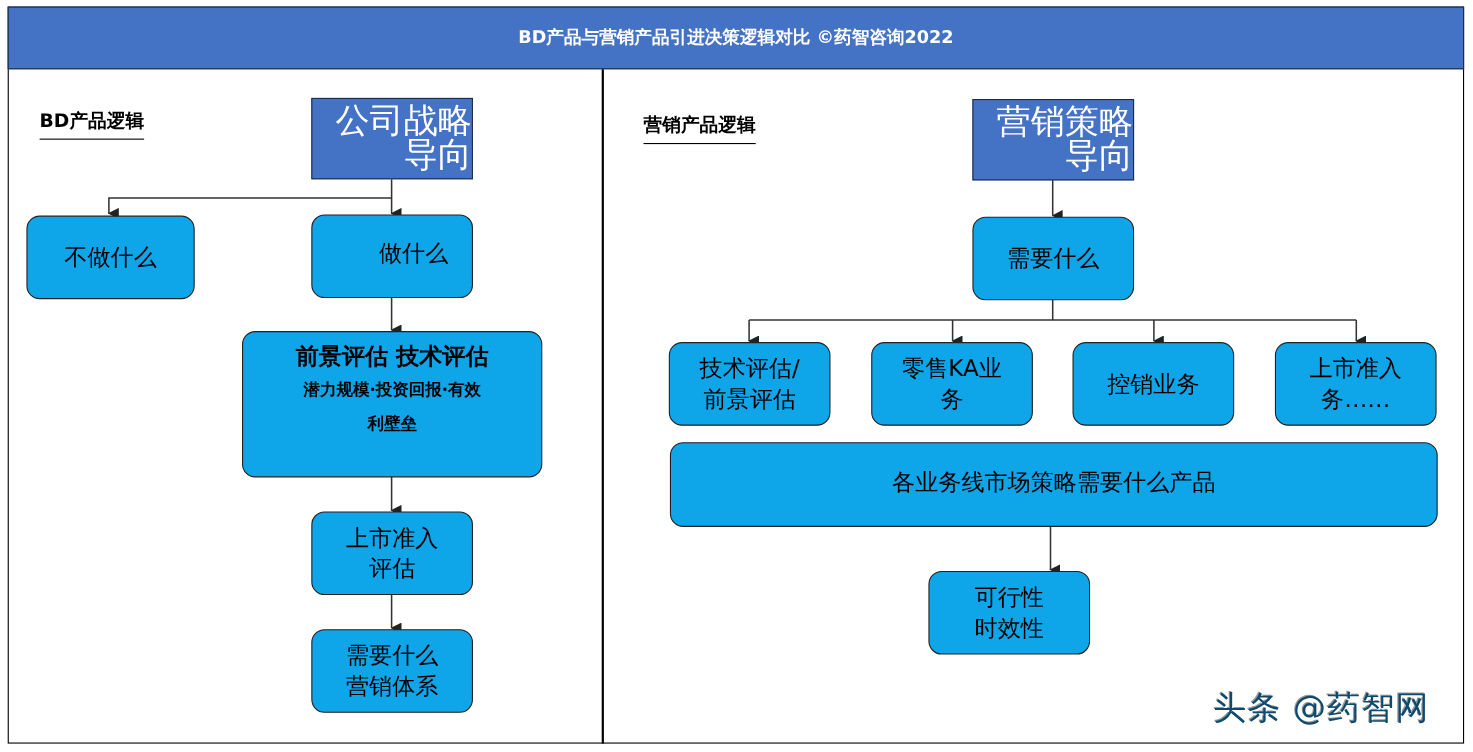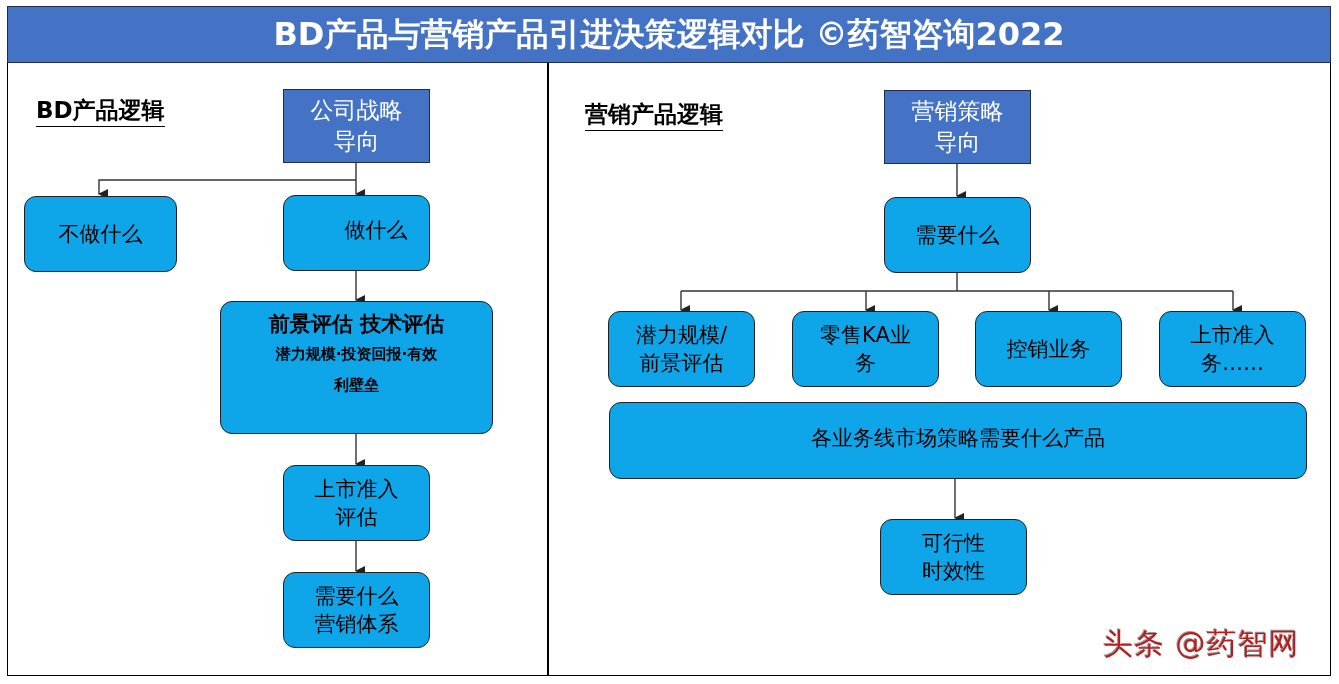--- a/index.html
+++ b/index.html
@@ -3,33 +3,33 @@
 <meta charset="utf-8">
 <style>
   html, body { margin:0; padding:0; background:#ffffff; }
   body { width:1339px; height:684px; position:relative; overflow:hidden;
          font-family:"DejaVu Sans","Liberation Sans",sans-serif; color:#000; }
   .frame { position:absolute; left:7px; top:6px; width:1324px; height:670px;
            border:1.5px solid #000; box-sizing:border-box; }
   .header { position:absolute; left:7px; top:6px; width:1324px; height:57px;
             background:#4472c4; border:1.5px solid #1f2d4d; box-sizing:border-box;
             display:flex; align-items:center; justify-content:center;
-            color:#fff; font-size:32px; font-weight:bold; }
+            color:#fff; font-size:16px; font-weight:bold; }
   .divider { position:absolute; left:547px; top:63px; width:1.5px; height:613px; background:#000; }
-  .section-title { position:absolute; font-size:23px; font-weight:bold;
+  .section-title { position:absolute; font-size:17px; font-weight:bold;
                    border-bottom:1.5px solid #000; padding-bottom:2px; line-height:28px; }
   .box { position:absolute; box-sizing:border-box; border:1.6px solid #222;
          border-radius:12px; background:#0ea5e9; display:flex; flex-direction:column;
          align-items:center; justify-content:center; text-align:center;
          font-size:21px; line-height:28px; }
-  .box.blue { background:#4472c4; color:#fff; border:1.5px solid #1f2d4d; border-radius:0; font-size:23px; line-height:31px; }
+  .box.blue { background:#4472c4; color:#fff; border:1.5px solid #1f2d4d; border-radius:0; font-size:31px; line-height:31px;align-items:flex-end; }
   .box .sub { font-size:15px; line-height:32px; font-weight:bold; padding:0 10px; }
   .box .main-bold { font-weight:bold; font-size:21px; }
   svg.lines { position:absolute; left:0; top:0; }
-  .watermark { position:absolute; left:1103px; top:624px; font-size:30px; color:#b91c1c;
+  .watermark { position:absolute; left:1103px; top:624px; font-size:30px; color:#0c4a6e;
                letter-spacing:1px; text-shadow:1px 1px 0 #fff, -1px -1px 0 #999; }
 </style>
 </head>
 <body>
 
 <div class="frame"></div>
 <div class="header">BD产品与营销产品引进决策逻辑对比 ©药智咨询2022</div>
 <div class="divider"></div>
 
 <svg class="lines" width="1339" height="684">
@@ -94,21 +94,21 @@
 <div class="box blue" style="left:884px; top:90px; width:147px; height:74px;">
   <span>营销策略</span>
   <span>导向</span>
 </div>
 
 <div class="box" style="left:884px; top:197px; width:147px; height:76px;">
   <span>需要什么</span>
 </div>
 
 <div class="box" style="left:608px; top:311px; width:147px; height:76px;">
-  <span>潜力规模/</span>
+  <span>技术评估/</span>
   <span>前景评估</span>
 </div>
 
 <div class="box" style="left:792px; top:311px; width:147px; height:76px;">
   <span>零售KA业</span>
   <span>务</span>
 </div>
 
 <div class="box" style="left:975px; top:311px; width:147px; height:76px;">
   <span>控销业务</span>
@@ -116,18 +116,18 @@
 
 <div class="box" style="left:1159px; top:311px; width:147px; height:76px;">
   <span>上市准入</span>
   <span>务……</span>
 </div>
 
 <div class="box" style="left:609px; top:402px; width:698px; height:77px;">
   <span style="margin-top:-6px;">各业务线市场策略需要什么产品</span>
 </div>
 
-<div class="box" style="left:880px; top:519px; width:147px; height:76px;">
+<div class="box" style="left:844px; top:519px; width:147px; height:76px;">
   <span>可行性</span>
   <span>时效性</span>
 </div>
 
 <div class="watermark">头条 @药智网</div>
 
 </body></html>

